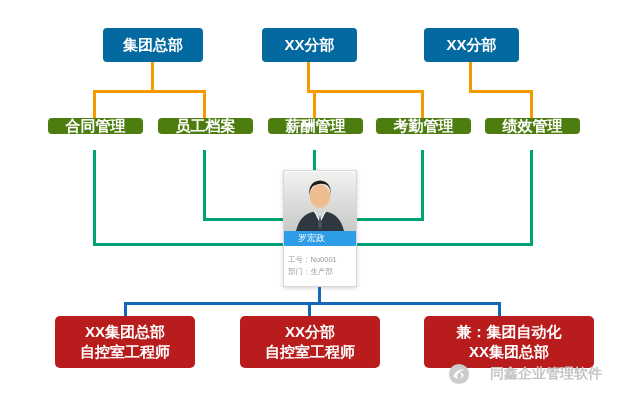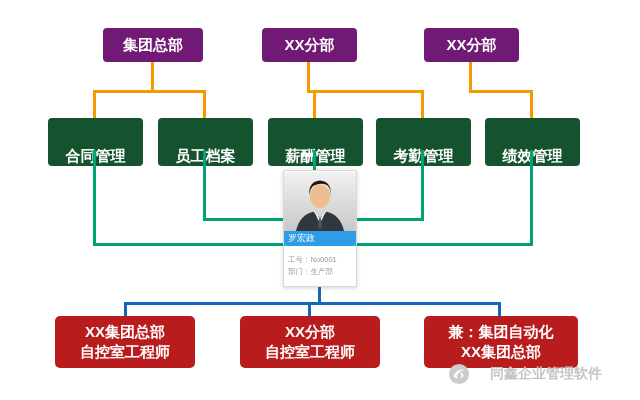--- a/index.html
+++ b/index.html
@@ -5,36 +5,36 @@
   html,body { margin:0; padding:0; background:#fff; }
   .canvas {
     position:relative; width:640px; height:400px; background:#ffffff;
     font-family:"Liberation Sans", sans-serif; overflow:hidden;
   }
   .node {
     position:absolute; display:flex; align-items:center; justify-content:center;
     color:#fff; font-weight:bold; font-size:15px; text-align:center;
     border-radius:4px; box-sizing:border-box;
   }
-  .blue-top   { background:#701a75; height:34px;text-align:right; }
-  .green      { background:#14532d; height:48px;align-items:flex-end; }
+  .blue-top   { background:#0369a1; height:34px;text-align:right; }
+  .green      { background:#4d7c0f; height:16px; }
   .blue-bottom{ background:#b91c1c; height:52px; flex-direction:column; line-height:1.35; border-radius:5px; }
   .line   { position:absolute; }
   .orange { background:#f59b00; }
   .gline  { background:#00a376; }
   .bline  { background:#1467b8; }
 
   .profile-card {
     position:absolute; left:283px; top:170px; width:74px; height:117px;
     background:#fff; border:1px solid #d9d9d9; box-sizing:border-box;
     display:flex; flex-direction:column; box-shadow:0 1px 4px rgba(0,0,0,.18);
   }
   .photo   { height:62px; overflow:hidden; }
   .namebar { height:16px; background:#2f9ce8; color:#fff; font-size:9px;
-             display:flex; align-items:center; padding-left:4px; }
+             display:flex; align-items:center; padding-left:14px; }
   .info    { flex:1; padding:8px 4px; font-size:7.5px; color:#999; line-height:1.6; }
   .info div { white-space:nowrap; }
 
   .watermark {
     position:absolute; left:448px; top:363px; display:flex; align-items:center;
     gap:20px; color:#c5c5c5; font-size:14px; font-weight:bold;
   }
   .wm-logo { width:22px; height:22px; }
 </style>
 </head>
@@ -125,21 +125,21 @@
   <div class="line bline" style="left:498px; top:302px; width:3px;   height:14px;"></div>
 
   <div class="node blue-bottom" style="left:55px; top:316px; width:140px;">
     <span>XX集团总部</span>
     <span>自控室工程师</span>
   </div>
   <div class="node blue-bottom" style="left:240px; top:316px; width:140px;">
     <span>XX分部</span>
     <span>自控室工程师</span>
   </div>
-  <div class="node blue-bottom" style="left:424px; top:316px; width:154px;">
+  <div class="node blue-bottom" style="left:424px; top:316px; width:170px;">
     <span>兼：集团自动化</span>
     <span>XX集团总部</span>
   </div>
 
   <div class="watermark">
     <svg class="wm-logo" viewBox="0 0 24 24">
       <circle cx="12" cy="12" r="11" fill="#cccccc"></circle>
       <path d="M6 14 Q10 6 18 7 Q12 9 10 13 Q9 15 11 17 Q7 17 6 14 Z" fill="#ffffff"></path>
       <path d="M13 10 Q17 11 17 14 Q16 17 13 17 Q16 15 14 12 Z" fill="#ffffff"></path>
     </svg>

